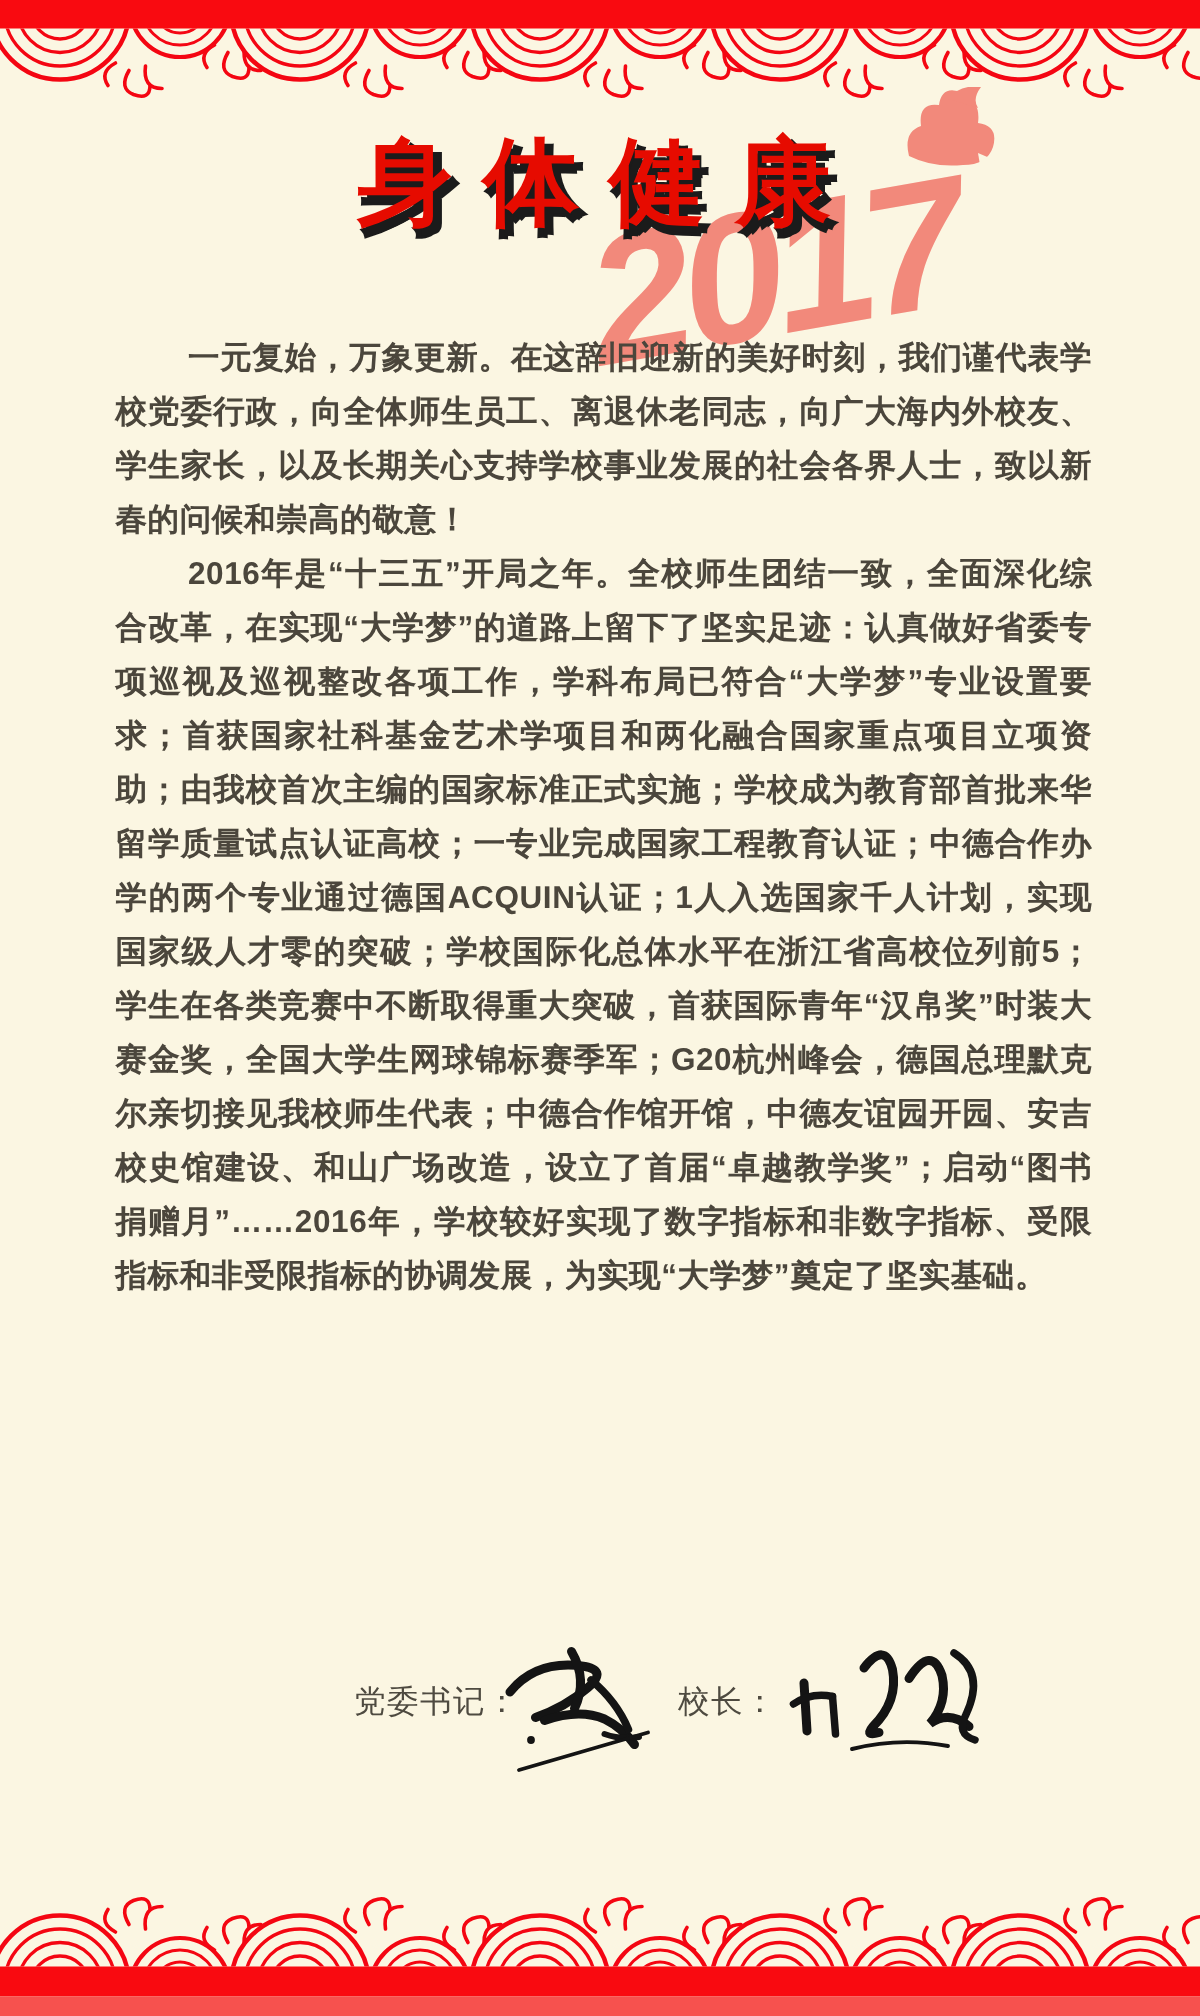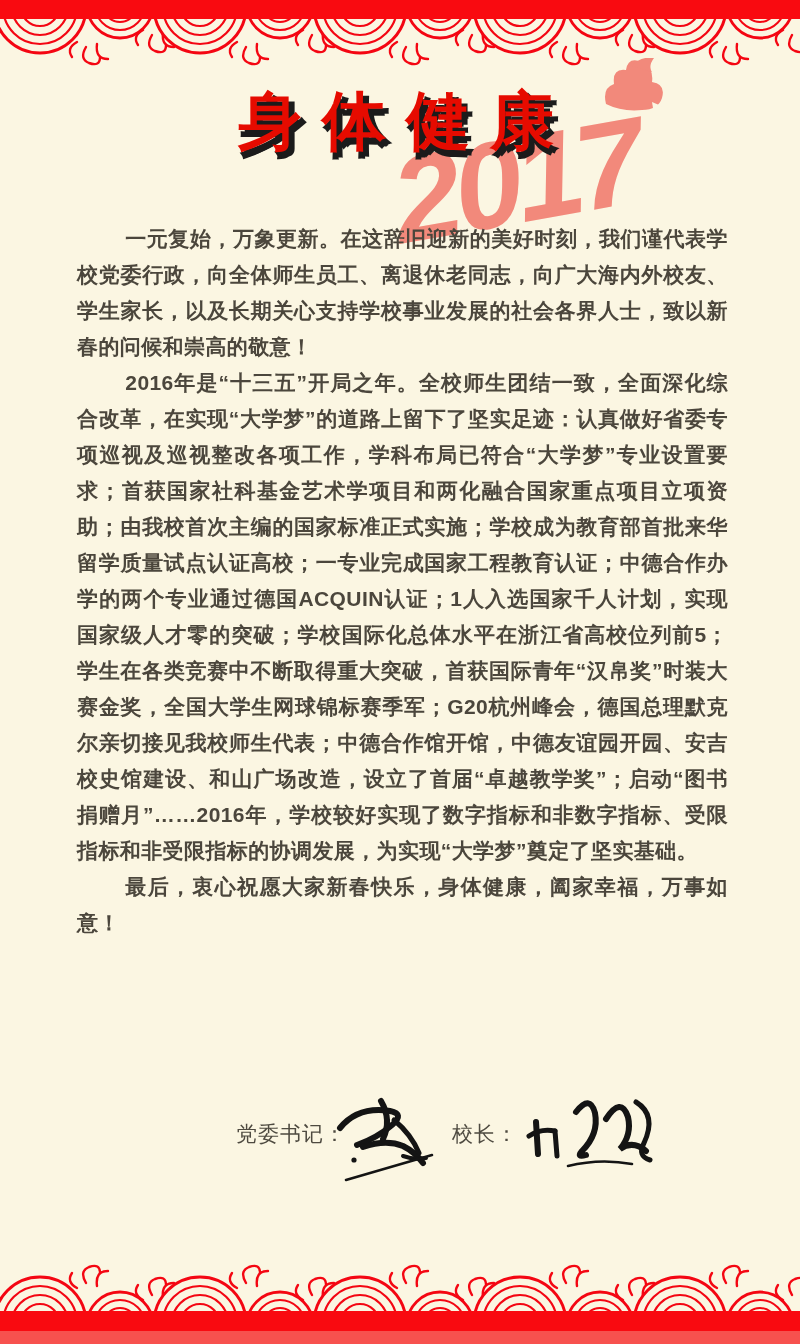--- a/index.html
+++ b/index.html
@@ -123,21 +123,20 @@
     <svg class="comb-svg" width="100" height="78" viewBox="0 0 100 78">
       <path d="M18,46 q-4,-16 8,-20 q-2,-16 12,-14 q2,-14 16,-8 q12,6 10,20 q14,2 10,16 q-4,12 -20,12 q-20,2 -36,-6 z" fill="#f2897b"></path>
       <path d="M44,8 q8,-10 22,-8 q-6,8 -2,14 q-12,-4 -20,-6 z" fill="#f2897b"></path>
       <path d="M64,44 l14,6 l-12,6 z" fill="#fbf6e2"></path>
     </svg>
   </div>
 
   <main class="body-text">
     <p>一元复始，万象更新。在这辞旧迎新的美好时刻，我们谨代表学校党委行政，向全体师生员工、离退休老同志，向广大海内外校友、学生家长，以及长期关心支持学校事业发展的社会各界人士，致以新春的问候和崇高的敬意！</p>
     <p>2016年是“十三五”开局之年。全校师生团结一致，全面深化综合改革，在实现“大学梦”的道路上留下了坚实足迹：认真做好省委专项巡视及巡视整改各项工作，学科布局已符合“大学梦”专业设置要求；首获国家社科基金艺术学项目和两化融合国家重点项目立项资助；由我校首次主编的国家标准正式实施；学校成为教育部首批来华留学质量试点认证高校；一专业完成国家工程教育认证；中德合作办学的两个专业通过德国ACQUIN认证；1人入选国家千人计划，实现国家级人才零的突破；学校国际化总体水平在浙江省高校位列前5；学生在各类竞赛中不断取得重大突破，首获国际青年“汉帛奖”时装大赛金奖，全国大学生网球锦标赛季军；G20杭州峰会，德国总理默克尔亲切接见我校师生代表；中德合作馆开馆，中德友谊园开园、安吉校史馆建设、和山广场改造，设立了首届“卓越教学奖”；启动“图书捐赠月”……2016年，学校较好实现了数字指标和非数字指标、受限指标和非受限指标的协调发展，为实现“大学梦”奠定了坚实基础。</p>
-    <p>最后，衷心祝愿大家新春快乐，身体健康，阖家幸福，万事如意！</p>
   </main>
 
   <div class="sign-row">
     <span class="sign-label secretary">党委书记：</span>
     <svg class="sig-svg s1" width="118" height="95" viewBox="0 0 118 95" fill="none" stroke="#141414" stroke-linecap="round">
       <path d="M10,34 Q28,12 60,17 Q75,20 62,31 Q47,44 27,51" stroke-width="6"></path>
       <path d="M51,7 Q62,26 53,45" stroke-width="6"></path>
       <path d="M33,53 Q56,45 73,52 Q85,58 93,69" stroke-width="6"></path>
       <path d="M64,26 Q81,40 89,59" stroke-width="5"></path>
       <path d="M73,62 Q84,66 96,64" stroke-width="4"></path>

